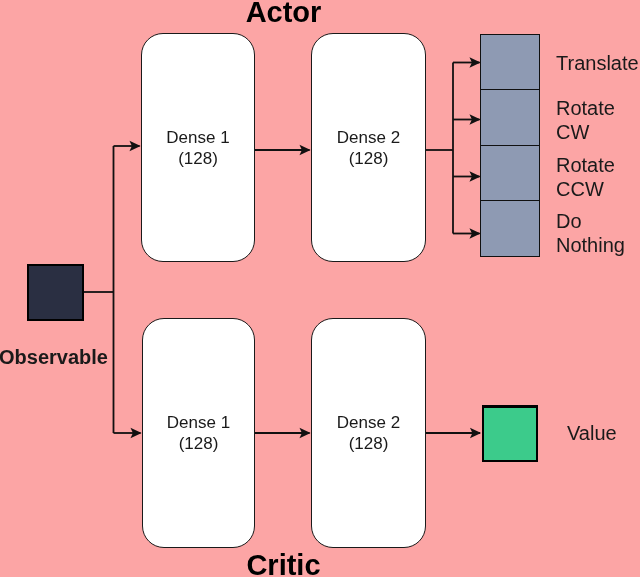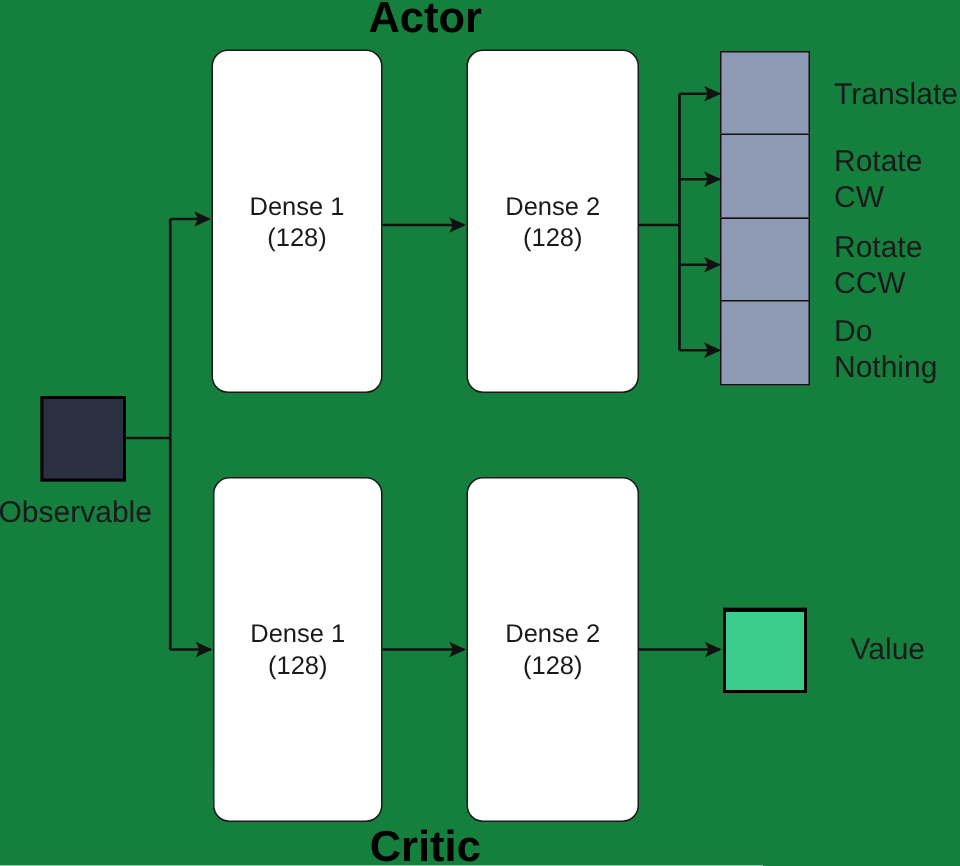--- a/index.html
+++ b/index.html
@@ -1,32 +1,32 @@
 <!DOCTYPE html>
 <html><head>
 <meta charset="utf-8">
 <style>
   html,body{margin:0;padding:0;background:#ffffff;}
   .canvas{
     position:relative;
     width:640px;height:577px;
-    background:#15803d;
+    background:#fca5a5;
     font-family:"Liberation Sans", sans-serif;
     color:#1a1a1a;
     overflow:hidden;
   }
   .abs{position:absolute;}
   .title{
     font-size:29px;font-weight:bold;color:#000;
     text-align:center;letter-spacing:0px;
   }
   .dense-box{
     box-sizing:border-box;
     border:1.6px solid #1a1a1a;
-    border-radius:11px;
+    border-radius:22px;
     background:#ffffff;
     display:flex;flex-direction:column;
     align-items:center;justify-content:center;
     text-align:right;
   }
   .dense-box .line{font-size:17px;line-height:21px;color:#1a1a1a;}
   .input-node{
     box-sizing:border-box;
     border:2px solid #000;
   }
@@ -77,21 +77,21 @@
       <path d="M453,233.5 H479.5" marker-end="url(#arrow)"></path>
       <path d="M255,433 H309.5" marker-end="url(#arrow)"></path>
       <path d="M426,433 H480" marker-end="url(#arrow)"></path>
     </g>
   </svg>
 
   <div class="abs title" style="left:141px;top:-4px;width:285px;">Actor</div>
   <div class="abs title" style="left:141px;top:549px;width:285px;">Critic</div>
 
   <div class="abs input-node" style="left: 27px; top: 264px; width: 57px; height: 57px; background-color: rgb(42, 47, 66);"></div>
-  <div class="abs node-label center-text" style="left:-1px;top:330px;width:92px;">Observable</div>
+  <div class="abs node-label center-text" style="left:-1px;top:345px;width:92px;font-weight:bold;">Observable</div>
 
   <div class="abs dense-box" style="left:141px;top:33px;width:114px;height:229px;">
     <span class="line">Dense 1</span>
     <span class="line">(128)</span>
   </div>
   <div class="abs dense-box" style="left:311px;top:33px;width:115px;height:229px;">
     <span class="line">Dense 2</span>
     <span class="line">(128)</span>
   </div>
 

